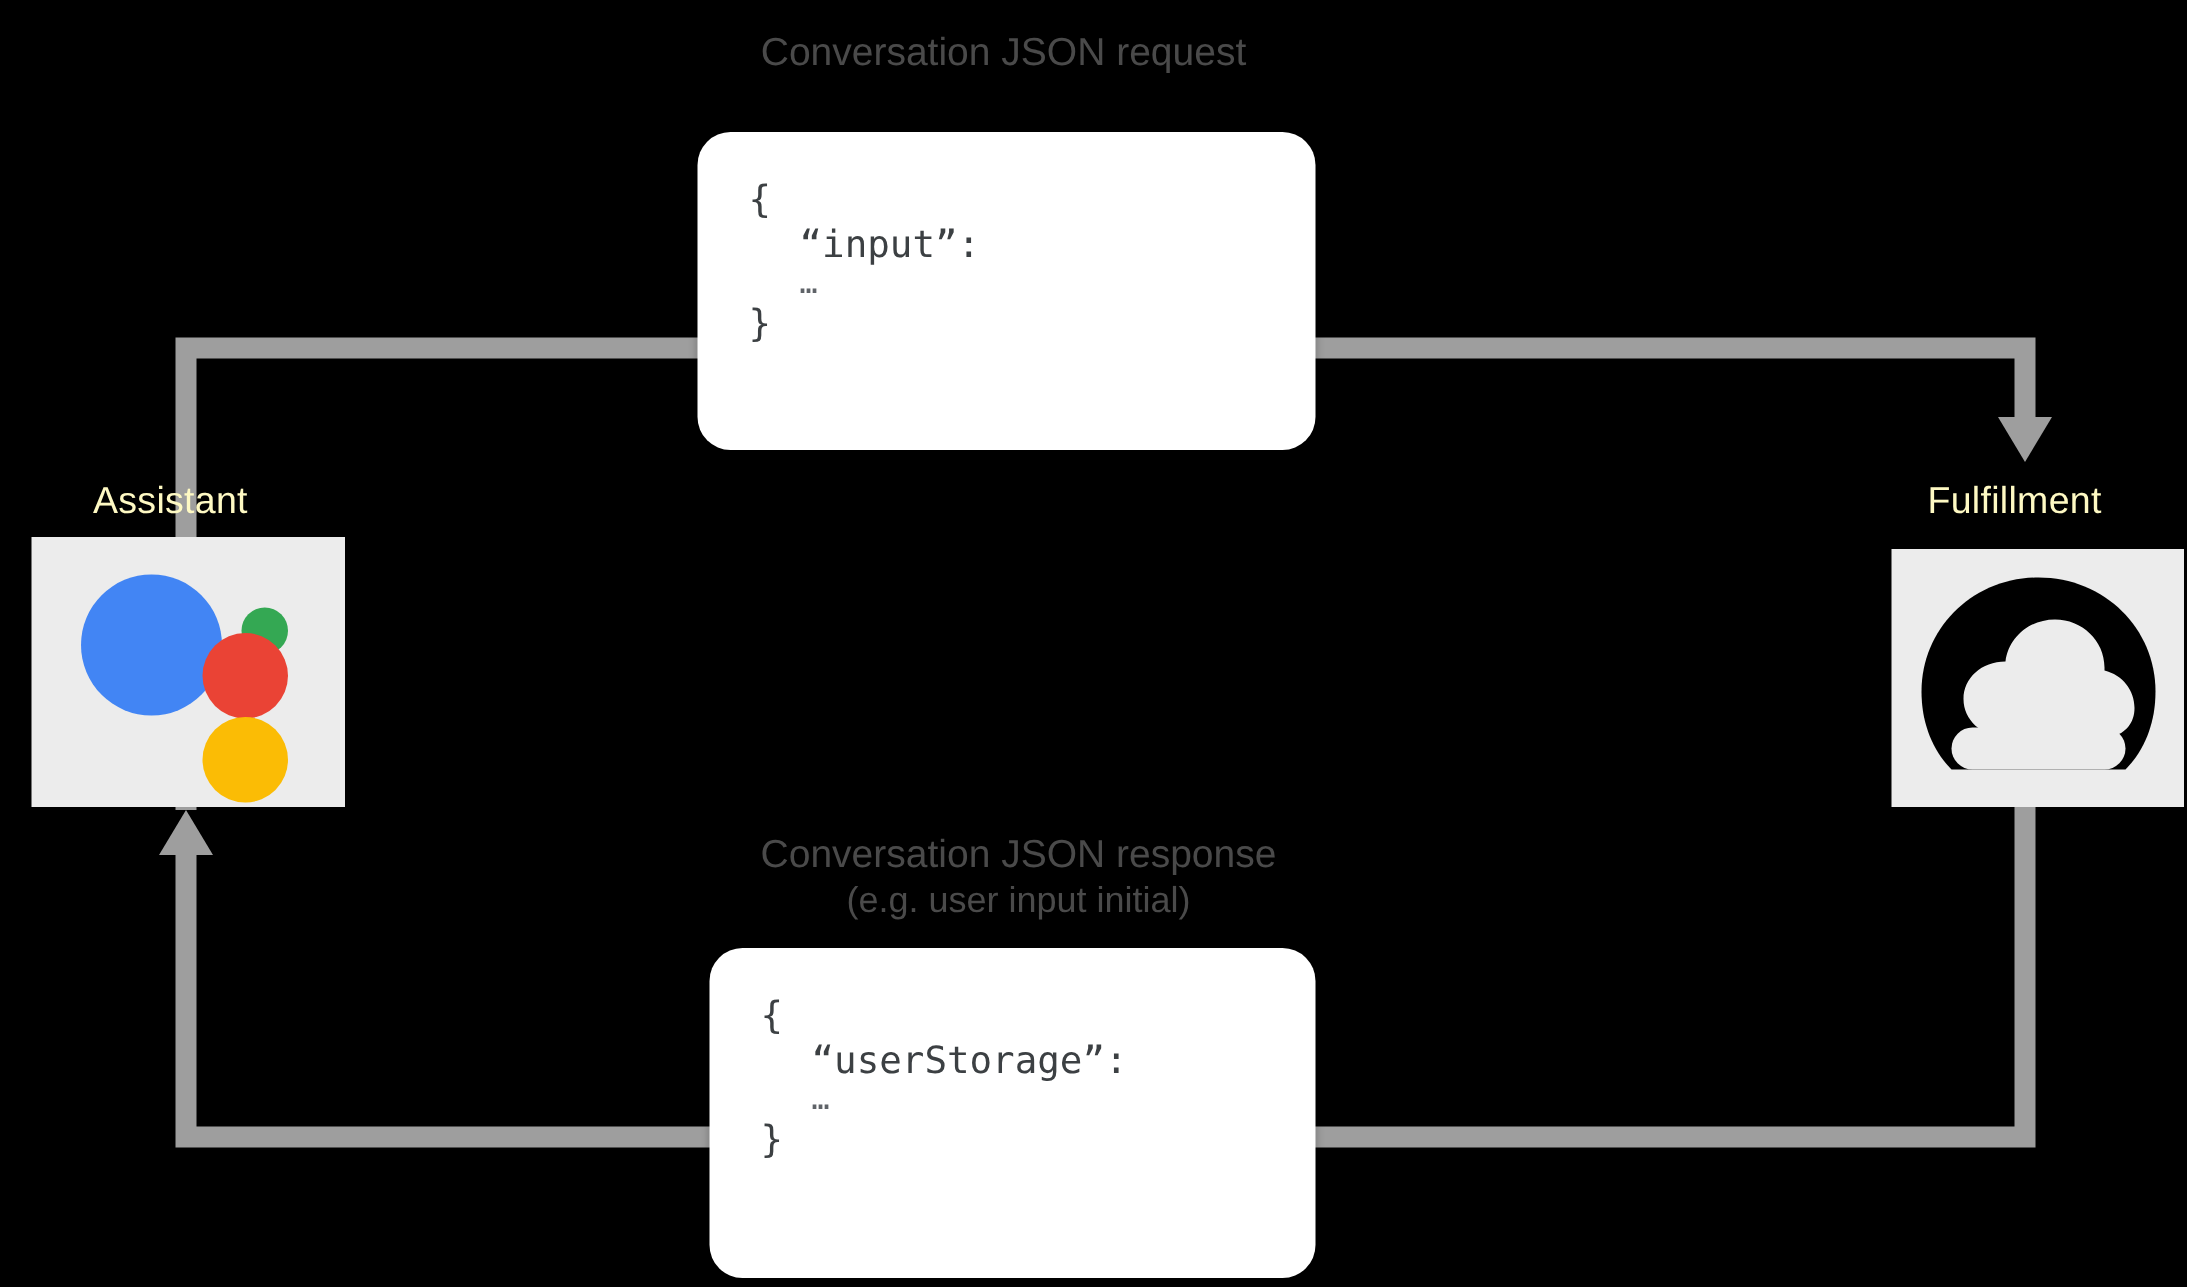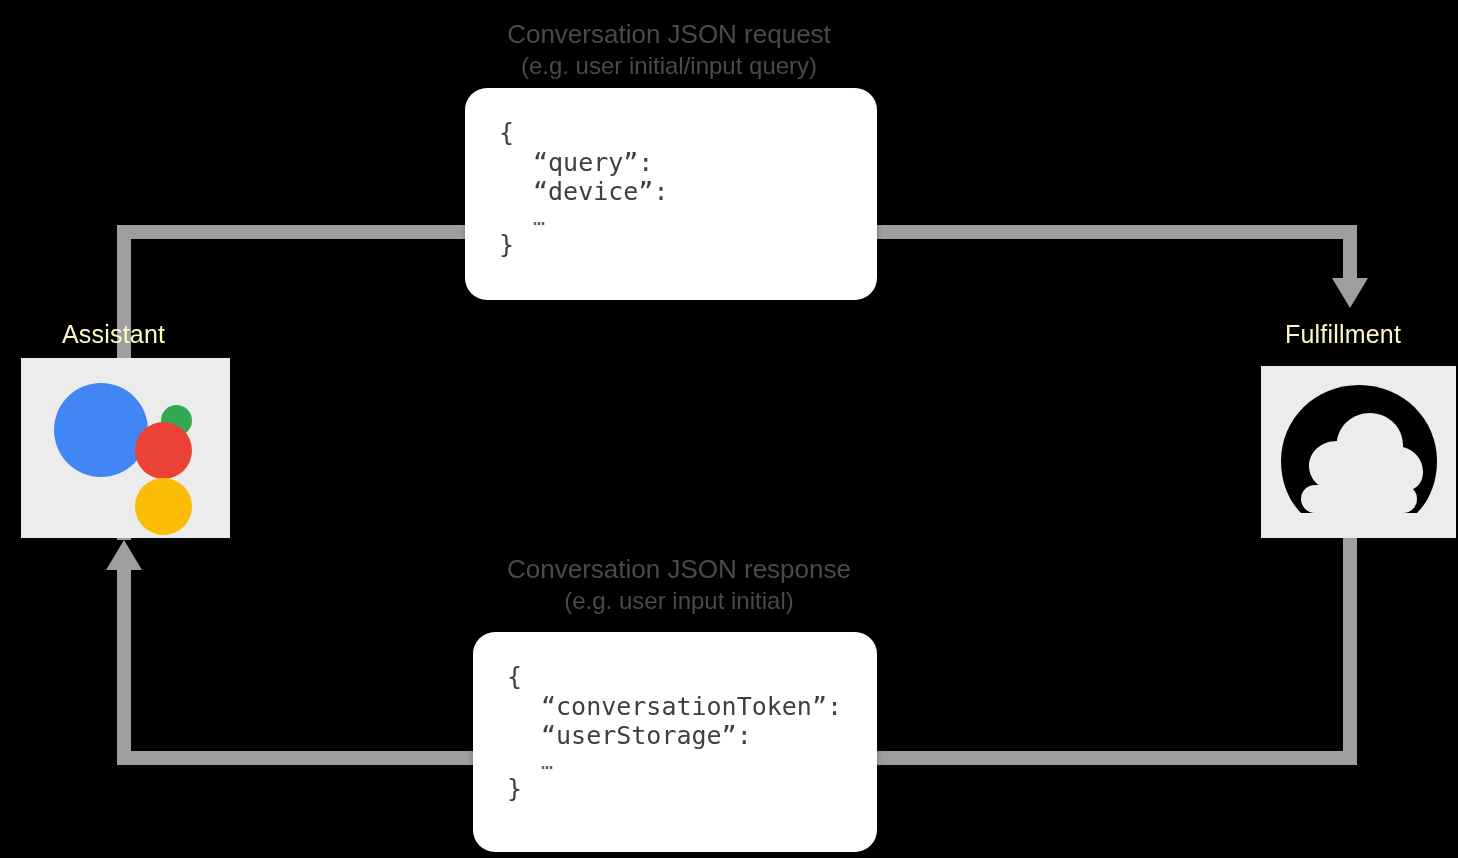--- a/index.html
+++ b/index.html
@@ -103,27 +103,25 @@
     </g>
 
     <g>
       <path d="M 1350 538 L 1350 758 L 124 758 L 124 568" fill="none" stroke="#9e9e9e" stroke-width="14"></path>
       <polygon points="124,540 106,570 142,570" fill="#9e9e9e"></polygon>
     </g>
   </svg>
 
   <div class="flow-caption" id="request-caption">
     <span class="line1">Conversation JSON request</span>
-    <span class="line2">(e.g. user initial/input query)</span>
   </div>
 
   <div class="json-card" id="request-json">
     <div class="json-line">{</div>
-    <div class="json-line json-indent">“query”:</div>
-    <div class="json-line json-indent">“device”:</div>
+    <div class="json-line json-indent">“input”:</div>
     <div class="json-line json-ellipsis">…</div>
     <div class="json-line">}</div>
   </div>
 
   <div class="node-label" id="assistant-label">Assistant</div>
   <div class="node-tile" id="assistant-tile">
     <div class="assistant-logo">
       <span class="dot dot-blue"></span>
       <span class="dot dot-green"></span>
       <span class="dot dot-red"></span>
@@ -152,19 +150,18 @@
     </svg>
   </div>
 
   <div class="flow-caption" id="response-caption">
     <span class="line1">Conversation JSON response</span>
     <span class="line2">(e.g. user input initial)</span>
   </div>
 
   <div class="json-card" id="response-json">
     <div class="json-line">{</div>
-    <div class="json-line json-indent">“conversationToken”:</div>
     <div class="json-line json-indent">“userStorage”:</div>
     <div class="json-line json-ellipsis">…</div>
     <div class="json-line">}</div>
   </div>
 
 </div>
 
 </body></html>

